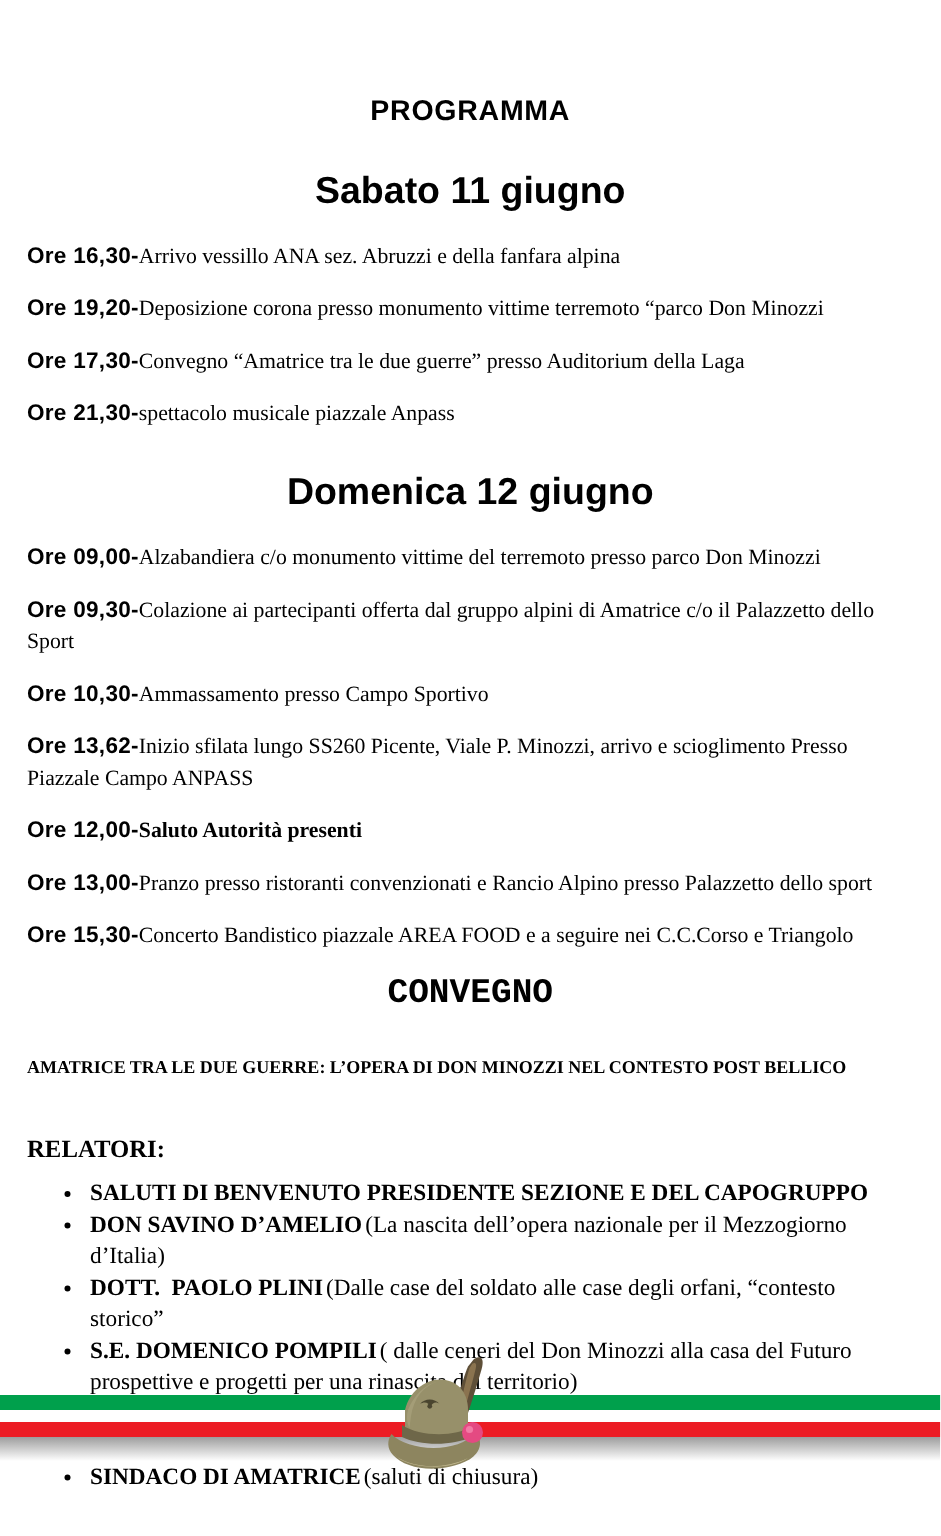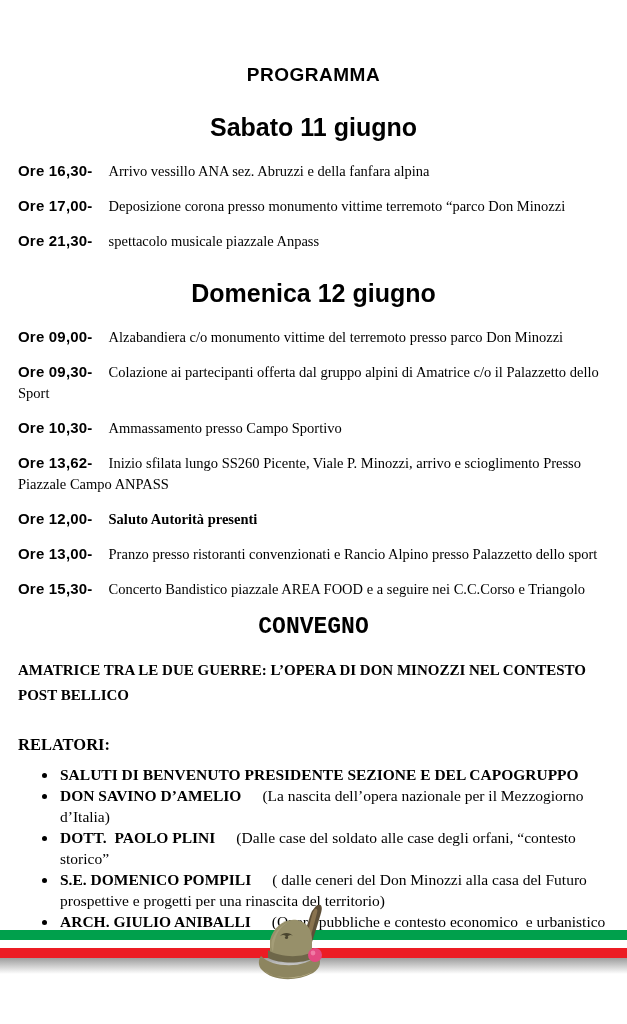--- a/index.html
+++ b/index.html
@@ -32,56 +32,56 @@
   .schedule{margin-top:19px;}
   .sched-item{
     margin:0 0 13px 0;
     font-size:14.5px;
     line-height:21px;
   }
   .time{
     font-family:"Liberation Sans", sans-serif;
     font-weight:bold;
     font-size:15px;
-    margin-right:16px;
+    margin-right:0;
     letter-spacing:0.2px;
   }
   .desc{font-family:"Liberation Serif", serif;}
   .desc-bold{font-weight:bold;text-align:right;}
   .convegno-heading{
     margin:6px 0 0 0;
     text-align:center;
     font-family:Liberation Mono, monospace;
     font-weight:bold;
     font-size:23px;
     line-height:28px;
   }
   .convegno-topic{
     margin:17px 0 0 0;
     font-weight:bold;
-    font-size:15px;
-    line-height:25px;
+    font-size:12px;
+    line-height:36px;
   }
   .relatori{
     margin:25px 0 0 0;
     font-weight:bold;
     font-size:16.5px;
     line-height:24px;
   }
   ul.speakers{
     margin:7px 0 0 0;
     padding:0 0 0 40px;
     list-style:disc;
   }
   ul.speakers li{
     font-size:15.5px;
     line-height:21px;
     padding-left:2px;
   }
-  .speaker-name{font-weight:bold;margin-right:21px;white-space:pre-wrap;}
+  .speaker-name{font-weight:bold;margin-right:2px;white-space:pre-wrap;}
   .speaker-desc{font-weight:normal;white-space:pre-wrap;}
   
   .flag-band{position:absolute;left:0;right:0;top:930px;}
   .stripe-green{height:10px;background:#00A04C;}
   .stripe-gap{height:8px;background:#ffffff;}
   .stripe-red{height:10px;background:#EC1C24;}
   .stripe-shadow{height:16px;background:linear-gradient(#9d9d9d,#ffffff);}
   .hat{
     position:absolute;
     left:252px;top:900px;
@@ -96,21 +96,24 @@
 
     <h1 class="title-main">PROGRAMMA</h1>
 
     <h2 class="day-heading">Sabato 11 giugno</h2>
 
     <div class="schedule">
       <p class="sched-item">
         <span class="time">Ore 16,30-</span><span class="desc">Arrivo vessillo ANA sez. Abruzzi e della fanfara alpina</span>
       </p>
       <p class="sched-item">
-        <span class="time">Ore 17,00-</span><span class="desc">Deposizione corona presso monumento vittime terremoto “parco Don Minozzi</span>
+        <span class="time">Ore 19,20-</span><span class="desc">Deposizione corona presso monumento vittime terremoto “parco Don Minozzi</span>
+      </p>
+      <p class="sched-item">
+        <span class="time">Ore 17,30-</span><span class="desc">Convegno “Amatrice tra le due guerre” presso Auditorium della Laga</span>
       </p>
       <p class="sched-item">
         <span class="time">Ore 21,30-</span><span class="desc">spettacolo musicale piazzale Anpass</span>
       </p>
     </div>
 
     <h2 class="day-heading">Domenica 12 giugno</h2>
 
     <div class="schedule">
       <p class="sched-item">

